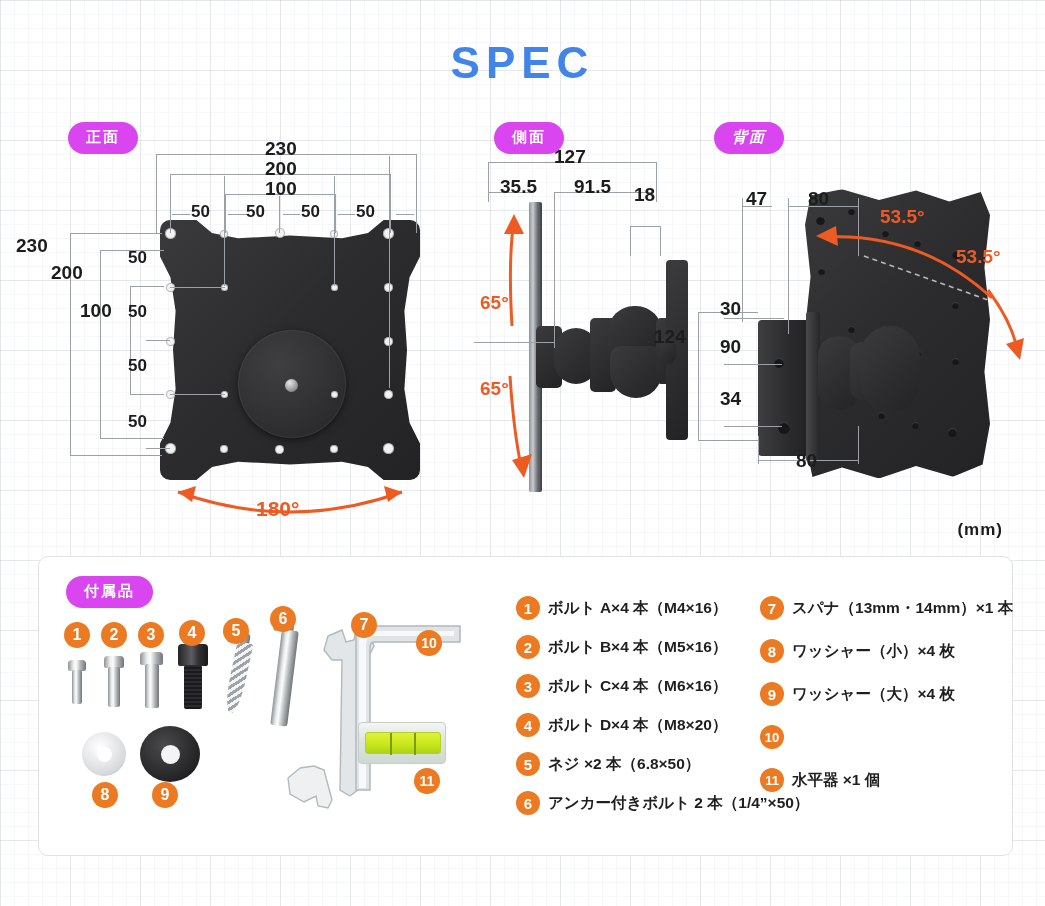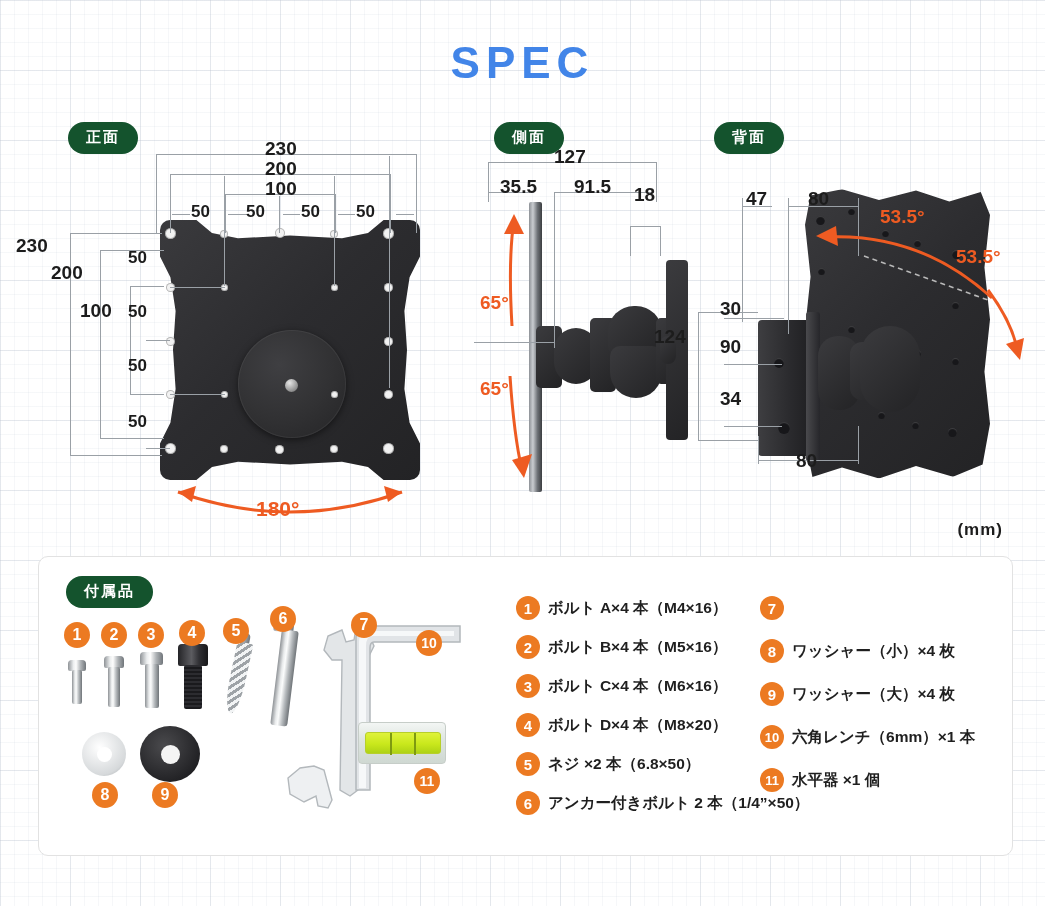--- a/index.html
+++ b/index.html
@@ -40,28 +40,28 @@
     color: #2b2b2b;
   }
   .kg-badge .kg-label { font-size: 16px; font-weight: bold; letter-spacing: 1px; margin-bottom: 1px; }
   .kg-badge .kg-value { font-size: 17px; font-weight: bold; white-space: nowrap; }
   .kg-badge .kg-value .num { font-size: 33px; }
   .kg-badge .kg-value .unit { font-size: 22px; }
 
   
   .pill {
     position: absolute;
-    background: #14532d; color: #fff;
+    background: #d946ef; color: #fff;
     font-size: 15px; font-weight: bold; letter-spacing: 2px;
     padding: 6px 18px 7px; border-radius: 16px;
     white-space: nowrap;
   }
   #pill-front { left: 68px; top: 122px; }
   #pill-side  { left: 494px; top: 122px; }
-  #pill-back  { left: 714px; top: 122px; }
+  #pill-back  { left: 714px; top: 122px; font-style: italic; }
 
   
   .dim {            
     position: absolute; color: #1c1c1c; font-weight: bold;
     font-size: 19px; white-space: nowrap;
   }
   .dim.sm { font-size: 17px; }
   .ang {            
     position: absolute; color: #ee5b22; font-weight: bold;
     font-size: 19px; white-space: nowrap;
@@ -534,32 +534,32 @@
     </div>
     <div class="acc-row" style="left:516px;top:791px">
       <div class="acc-badge">6</div>
       <div class="acc-text">アンカー付きボルト 2 本（1/4”×50）</div>
     </div>
   </div>
 
   <div class="acc-list">
     <div class="acc-row" style="left:760px;top:596px">
       <div class="acc-badge">7</div>
+      <div class="acc-text">スパナ（13mm・14mm）×1 本</div>
     </div>
     <div class="acc-row" style="left:760px;top:639px">
       <div class="acc-badge">8</div>
       <div class="acc-text">ワッシャー（小）×4 枚</div>
     </div>
     <div class="acc-row" style="left:760px;top:682px">
       <div class="acc-badge">9</div>
       <div class="acc-text">ワッシャー（大）×4 枚</div>
     </div>
     <div class="acc-row" style="left:760px;top:725px">
       <div class="acc-badge two">10</div>
-      <div class="acc-text">六角レンチ（6mm）×1 本</div>
     </div>
     <div class="acc-row" style="left:760px;top:768px">
       <div class="acc-badge two">11</div>
       <div class="acc-text">水平器 ×1 個</div>
     </div>
   </div>
 
 </div>
 
 </body></html>

